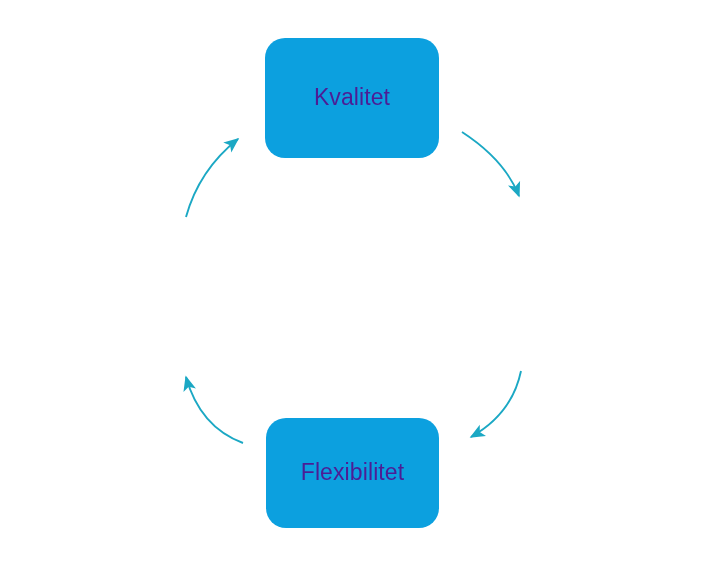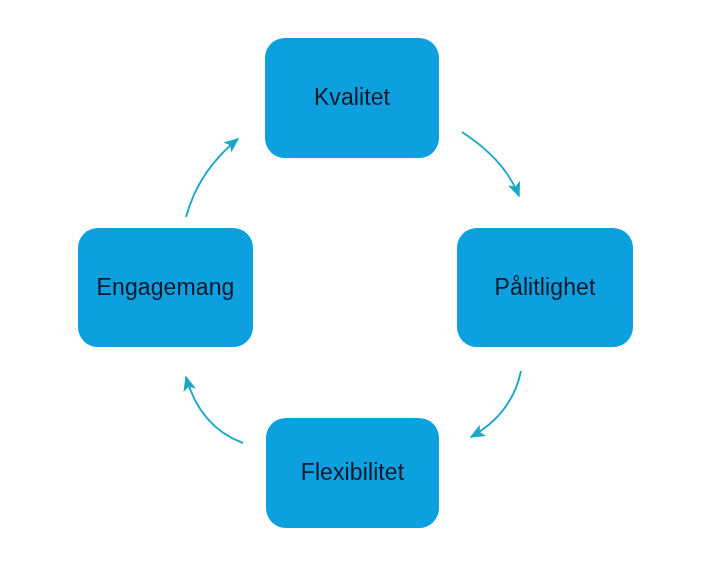--- a/index.html
+++ b/index.html
@@ -28,21 +28,21 @@
     position: absolute;
     display: flex;
     align-items: center;
     justify-content: center;
     background: #0CA0DF;
     border-radius: 20px;
     box-sizing: border-box;
     padding: 4px 8px;
   }
   .node-label {
-    color: #0f172a;
+    color: #4c1d95;
     font-size: 23px;
     font-weight: 400;
     line-height: 1.2;
     letter-spacing: 0.1px;
     text-align: left;
     white-space: nowrap;
   }
   #node-top    { left: 265px; top: 38px;  width: 174px; height: 120px; }
   #node-right  { left: 457px; top: 228px; width: 176px; height: 119px; }
   #node-bottom { left: 266px; top: 418px; width: 173px; height: 110px; }
@@ -66,25 +66,19 @@
 
     <path d="M243,443 Q200,427 186,377" fill="none" stroke="#1BA8C4" stroke-width="1.9" marker-end="url(#ah)"></path>
 
     <path d="M186,217 Q199,170 238,139" fill="none" stroke="#1BA8C4" stroke-width="1.9" marker-end="url(#ah)"></path>
   </svg>
 
   <div class="node-box" id="node-top">
     <span class="node-label">Kvalitet</span>
   </div>
 
-  <div class="node-box" id="node-right">
-    <span class="node-label">Pålitlighet</span>
-  </div>
 
   <div class="node-box" id="node-bottom">
     <span class="node-label">Flexibilitet</span>
   </div>
 
-  <div class="node-box" id="node-left">
-    <span class="node-label">Engagemang</span>
-  </div>
 
 </div>
 
 </body></html>

